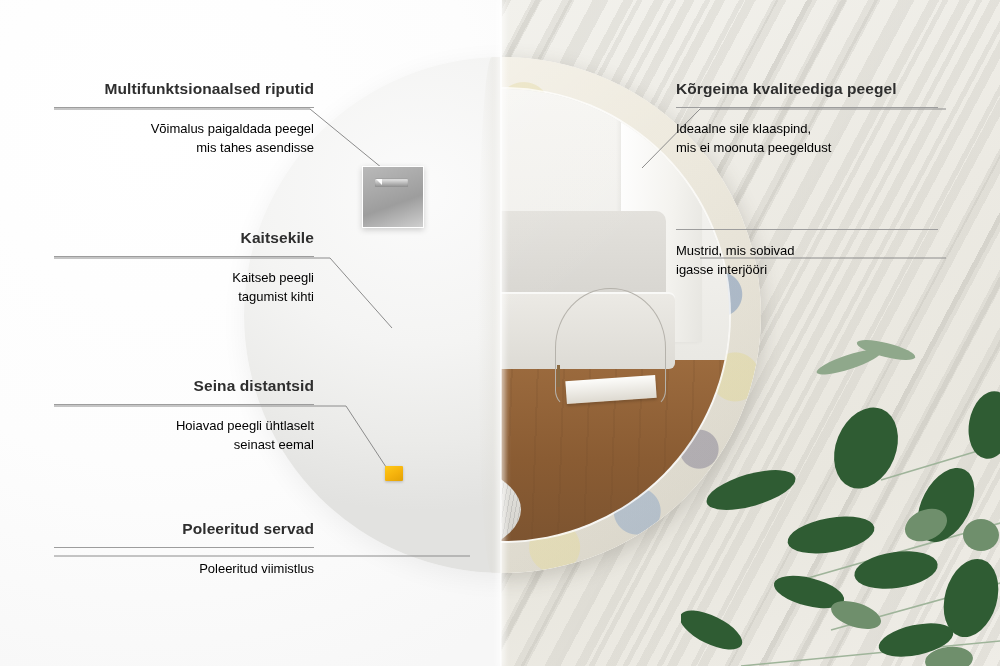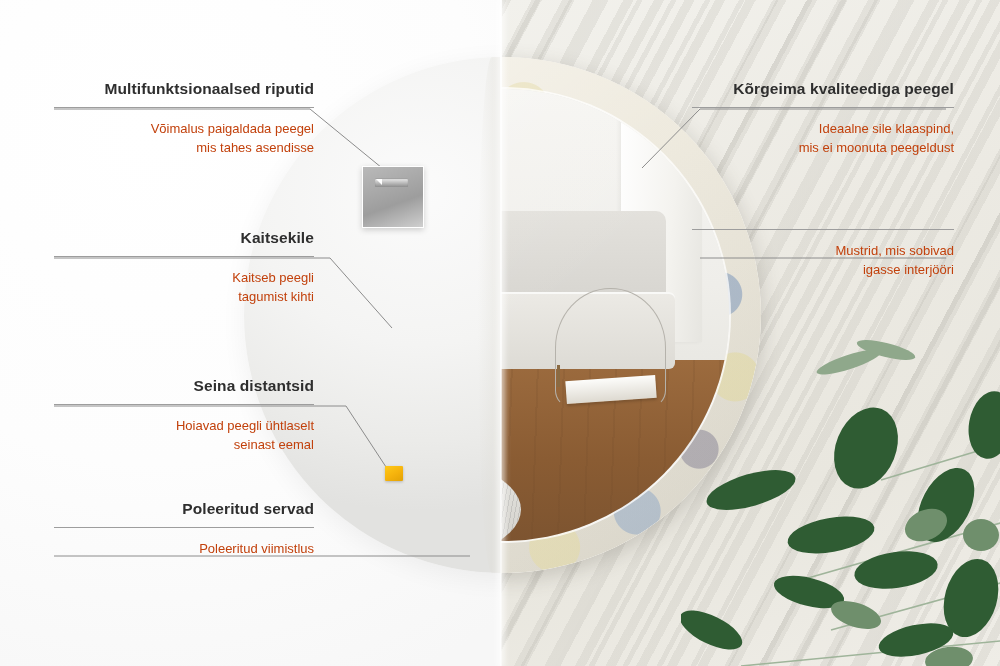--- a/index.html
+++ b/index.html
@@ -191,28 +191,28 @@
   .spacer{
     position:absolute;left:385px;top:466px;width:18px;height:15px;
     background:linear-gradient(150deg,#ffc919 0%,#f5b20c 55%,#e2a206 100%);
     box-shadow:0 1px 3px rgba(0,0,0,.22);
     border-radius:1px;
   }
 
   
   .callout{position:absolute;}
   .callout.left{left:54px;text-align:right;}
-  .callout.right{right:46px;text-align:right;}
+  .callout.right{right:62px;}
   .c-title{
     font-size:15.5px;font-weight:bold;color:#2e2e2e;letter-spacing:.1px;
     margin:0 0 9px 0;white-space:nowrap;
   }
   .c-rule{height:1px;background:#9d9d9d;margin:0 0 12px 0;}
   .c-desc{
-    font-size:13px;line-height:1.45;color:#c2410c;margin:0;white-space:pre-line;
+    font-size:13px;line-height:1.45;color:#000000;margin:0;white-space:pre-line;
   }
 
   .lines{position:absolute;left:0;top:0;width:1000px;height:666px;pointer-events:none;}
 </style>
 </head>
 <body>
 
 <div id="stage">
 
   <div class="bg-left"></div>
@@ -306,21 +306,21 @@
 seinast eemal</p>
   </div>
 
   <div class="callout left" style="top:229px;width:260px">
     <p class="c-title">Kaitsekile</p>
     <div class="c-rule"></div>
     <p class="c-desc">Kaitseb peegli
 tagumist kihti</p>
   </div>
 
-  <div class="callout left" style="top:500px;width:260px">
+  <div class="callout left" style="top:520px;width:260px">
     <p class="c-title">Poleeritud servad</p>
     <div class="c-rule"></div>
     <p class="c-desc">Poleeritud viimistlus</p>
   </div>
 
   <div class="callout right" style="top:80px;width:262px">
     <p class="c-title">Kõrgeima kvaliteediga peegel</p>
     <div class="c-rule"></div>
     <p class="c-desc">Ideaalne sile klaaspind,
 mis ei moonuta peegeldust</p>

